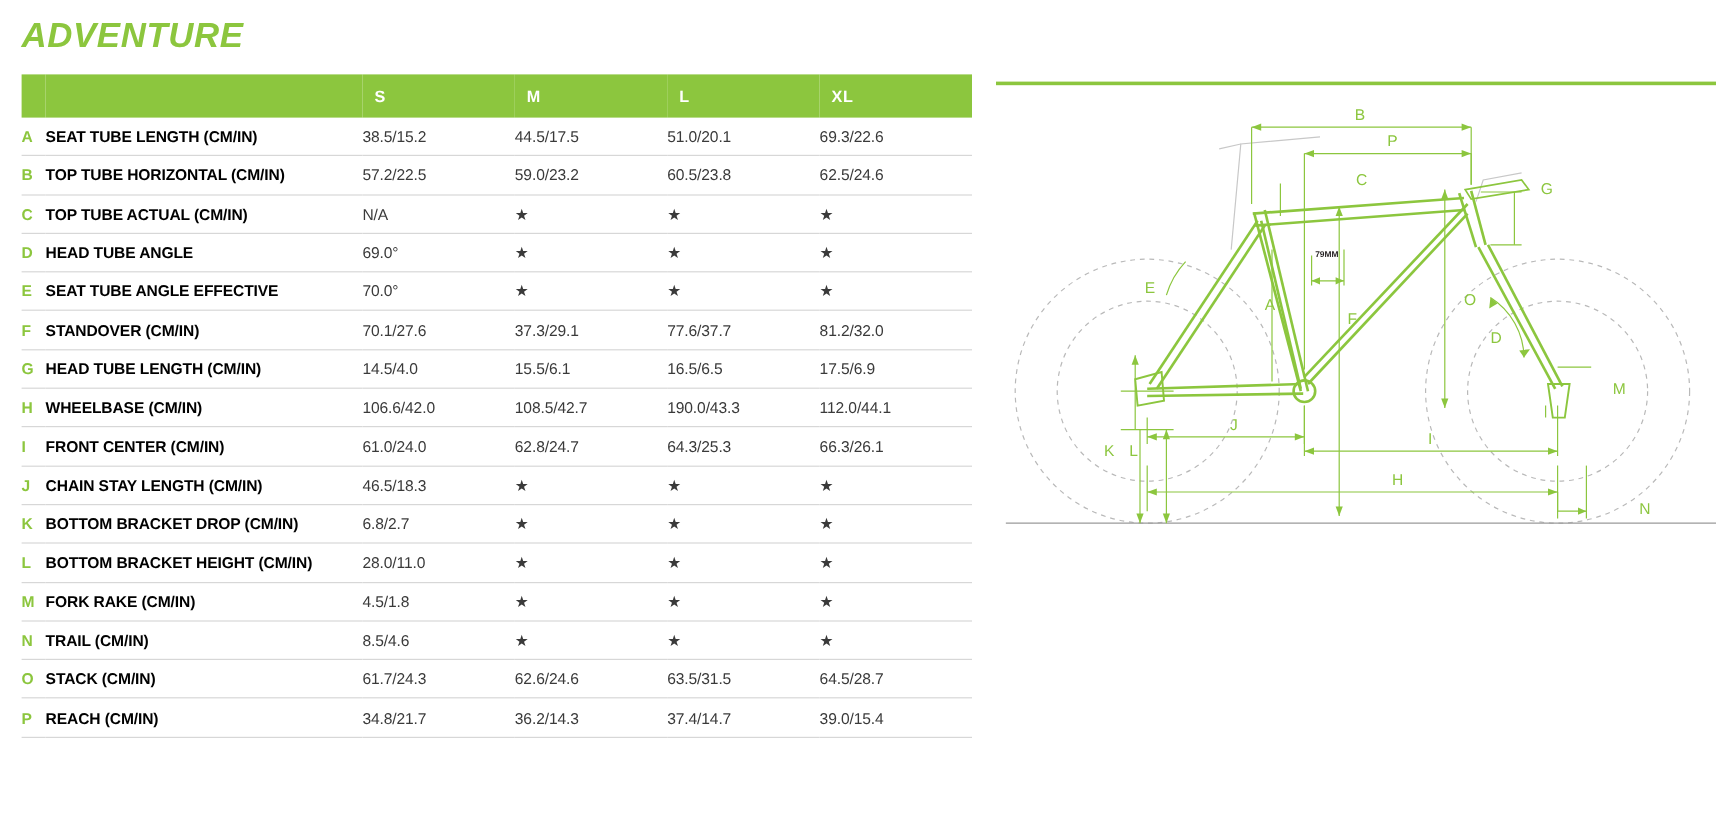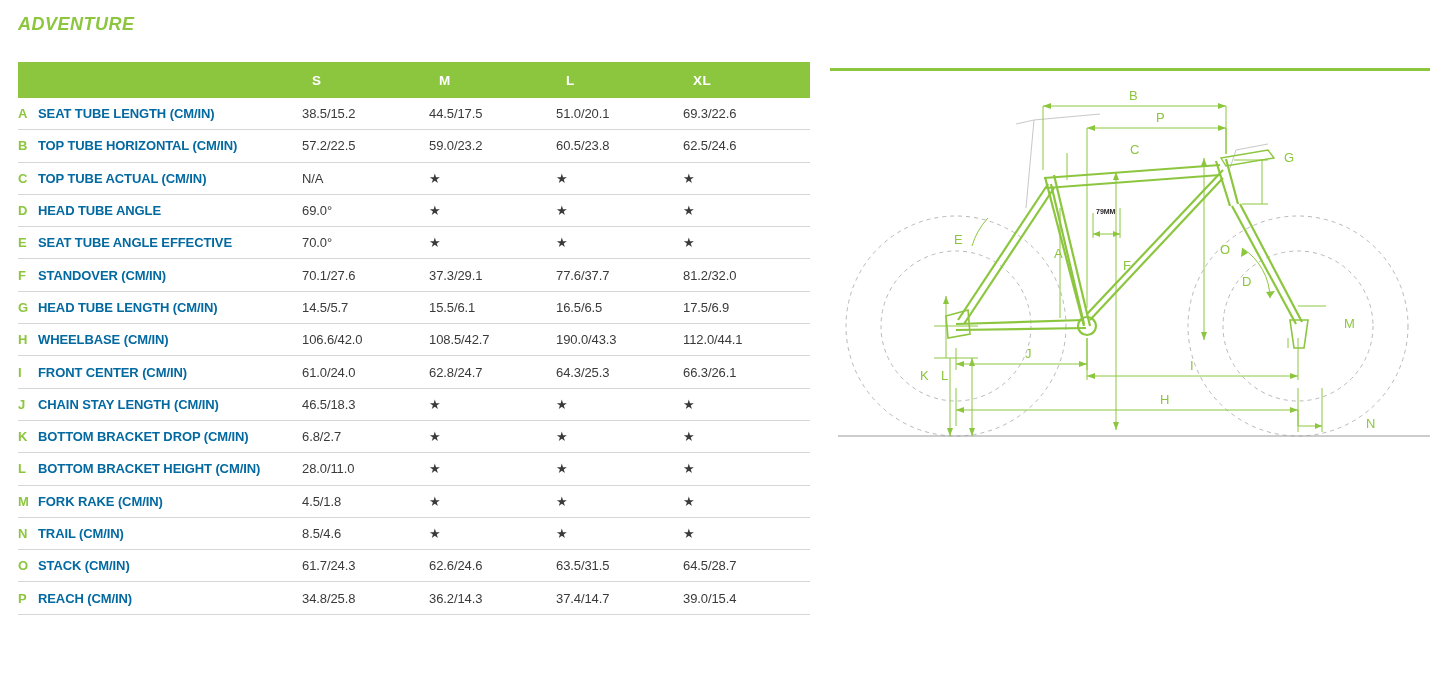--- a/index.html
+++ b/index.html
@@ -19,21 +19,21 @@
     position: relative;
     width: 1445px;
     height: 694px;
   }
 
   
   .title {
     position: absolute;
     left: 18px;
     top: 14px;
-    font-size: 18px;
+    font-size: 29px;
     font-weight: bold;
     font-style: italic;
     letter-spacing: 0.5px;
     color: #8cc63e;
     font-family: "Liberation Sans", sans-serif;
   }
 
   
   .table-wrap {
     position: absolute;
@@ -79,21 +79,21 @@
     font-weight: bold;
     font-size: 13px;
     text-align: left;
     padding-left: 1px;
     font-family: "Liberation Sans", sans-serif;
   }
   td.label {
     font-weight: bold;
     font-size: 13.2px;
     letter-spacing: -0.1px;
-    color: #0369a1;
+    color: #000000;
     padding-left: 18px;
     text-transform: uppercase;
   }
   td.val {
     padding-left: 10px;
     color: #3a3a3a;
     font-size: 13px;
     letter-spacing: -0.1px;
   }
 
@@ -201,21 +201,21 @@
             <td class="letter">F</td>
             <td class="label">STANDOVER (CM/IN)</td>
             <td class="val">70.1/27.6</td>
             <td class="val">37.3/29.1</td>
             <td class="val">77.6/37.7</td>
             <td class="val">81.2/32.0</td>
           </tr>
           <tr>
             <td class="letter">G</td>
             <td class="label">HEAD TUBE LENGTH (CM/IN)</td>
-            <td class="val">14.5/5.7</td>
+            <td class="val">14.5/4.0</td>
             <td class="val">15.5/6.1</td>
             <td class="val">16.5/6.5</td>
             <td class="val">17.5/6.9</td>
           </tr>
           <tr>
             <td class="letter">H</td>
             <td class="label">WHEELBASE (CM/IN)</td>
             <td class="val">106.6/42.0</td>
             <td class="val">108.5/42.7</td>
             <td class="val">190.0/43.3</td>
@@ -273,21 +273,21 @@
             <td class="letter">O</td>
             <td class="label">STACK (CM/IN)</td>
             <td class="val">61.7/24.3</td>
             <td class="val">62.6/24.6</td>
             <td class="val">63.5/31.5</td>
             <td class="val">64.5/28.7</td>
           </tr>
           <tr>
             <td class="letter">P</td>
             <td class="label">REACH (CM/IN)</td>
-            <td class="val">34.8/25.8</td>
+            <td class="val">34.8/21.7</td>
             <td class="val">36.2/14.3</td>
             <td class="val">37.4/14.7</td>
             <td class="val">39.0/15.4</td>
           </tr>
         </tbody>
     </table>
   </div>
 
   <div class="diagram">
     <svg class="geo-svg" width="592" height="400" viewBox="0 0 592 400">

